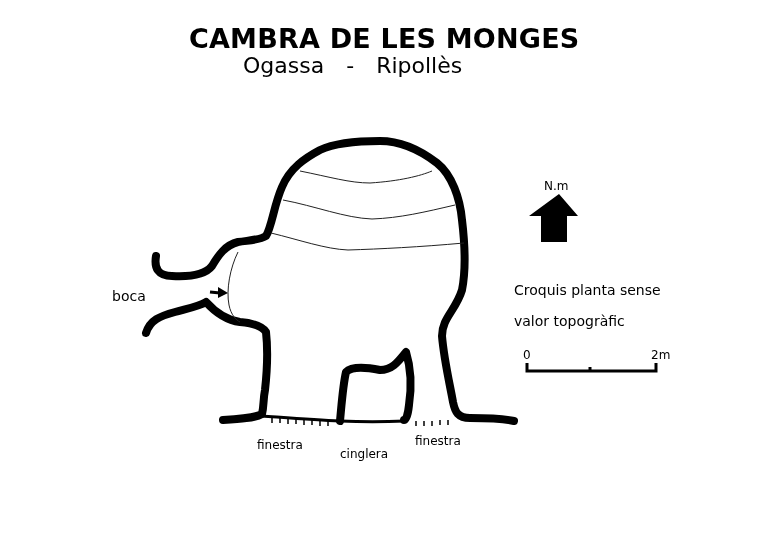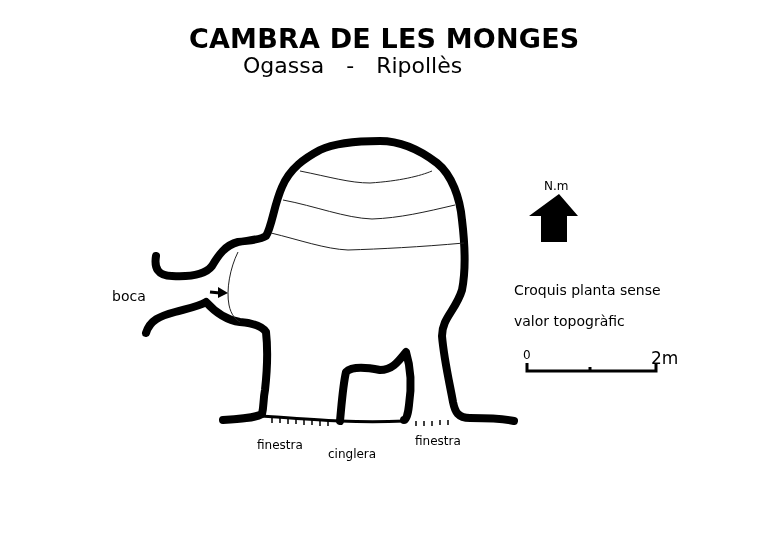--- a/index.html
+++ b/index.html
@@ -5,24 +5,24 @@
   html,body{margin:0;padding:0;background:#ffffff;}
   body{width:761px;height:533px;position:relative;overflow:hidden;font-family:"DejaVu Sans","Liberation Sans",sans-serif;color:#000;}
   .t{position:absolute;white-space:nowrap;}
   #title{left:189px;top:23px;font-size:27px;font-weight:bold;letter-spacing:0.2px;}
   #subtitle{left:243px;top:53px;font-size:22px;}
   #sub-sep{display:inline-block;width:52px;text-align:center;}
   #north{left:544px;top:179px;font-size:12px;}
   #note1{left:514px;top:282px;font-size:14px;text-align:center;}
   #note2{left:514px;top:313px;font-size:14px;}
   #sc0{left:523px;top:348px;font-size:12px;}
-  #sc2{left:651px;top:348px;font-size:17px;}
+  #sc2{left:651px;top:348px;font-size:12px;}
   #boca{left:112px;top:288px;font-size:14px;}
   #fin1{left:257px;top:438px;font-size:12px;}
-  #cingl{left:328px;top:447px;font-size:12px;}
+  #cingl{left:340px;top:447px;font-size:12px;}
   #fin2{left:415px;top:434px;font-size:12px;}
   svg{position:absolute;left:0;top:0;}
 </style>
 </head>
 <body>
 
 <div class="t" id="title">CAMBRA DE LES MONGES</div>
 <div class="t" id="subtitle"><span>Ogassa</span><span id="sub-sep">-</span><span>Ripollès</span></div>
 
 <svg width="761" height="533" viewBox="0 0 761 533">

